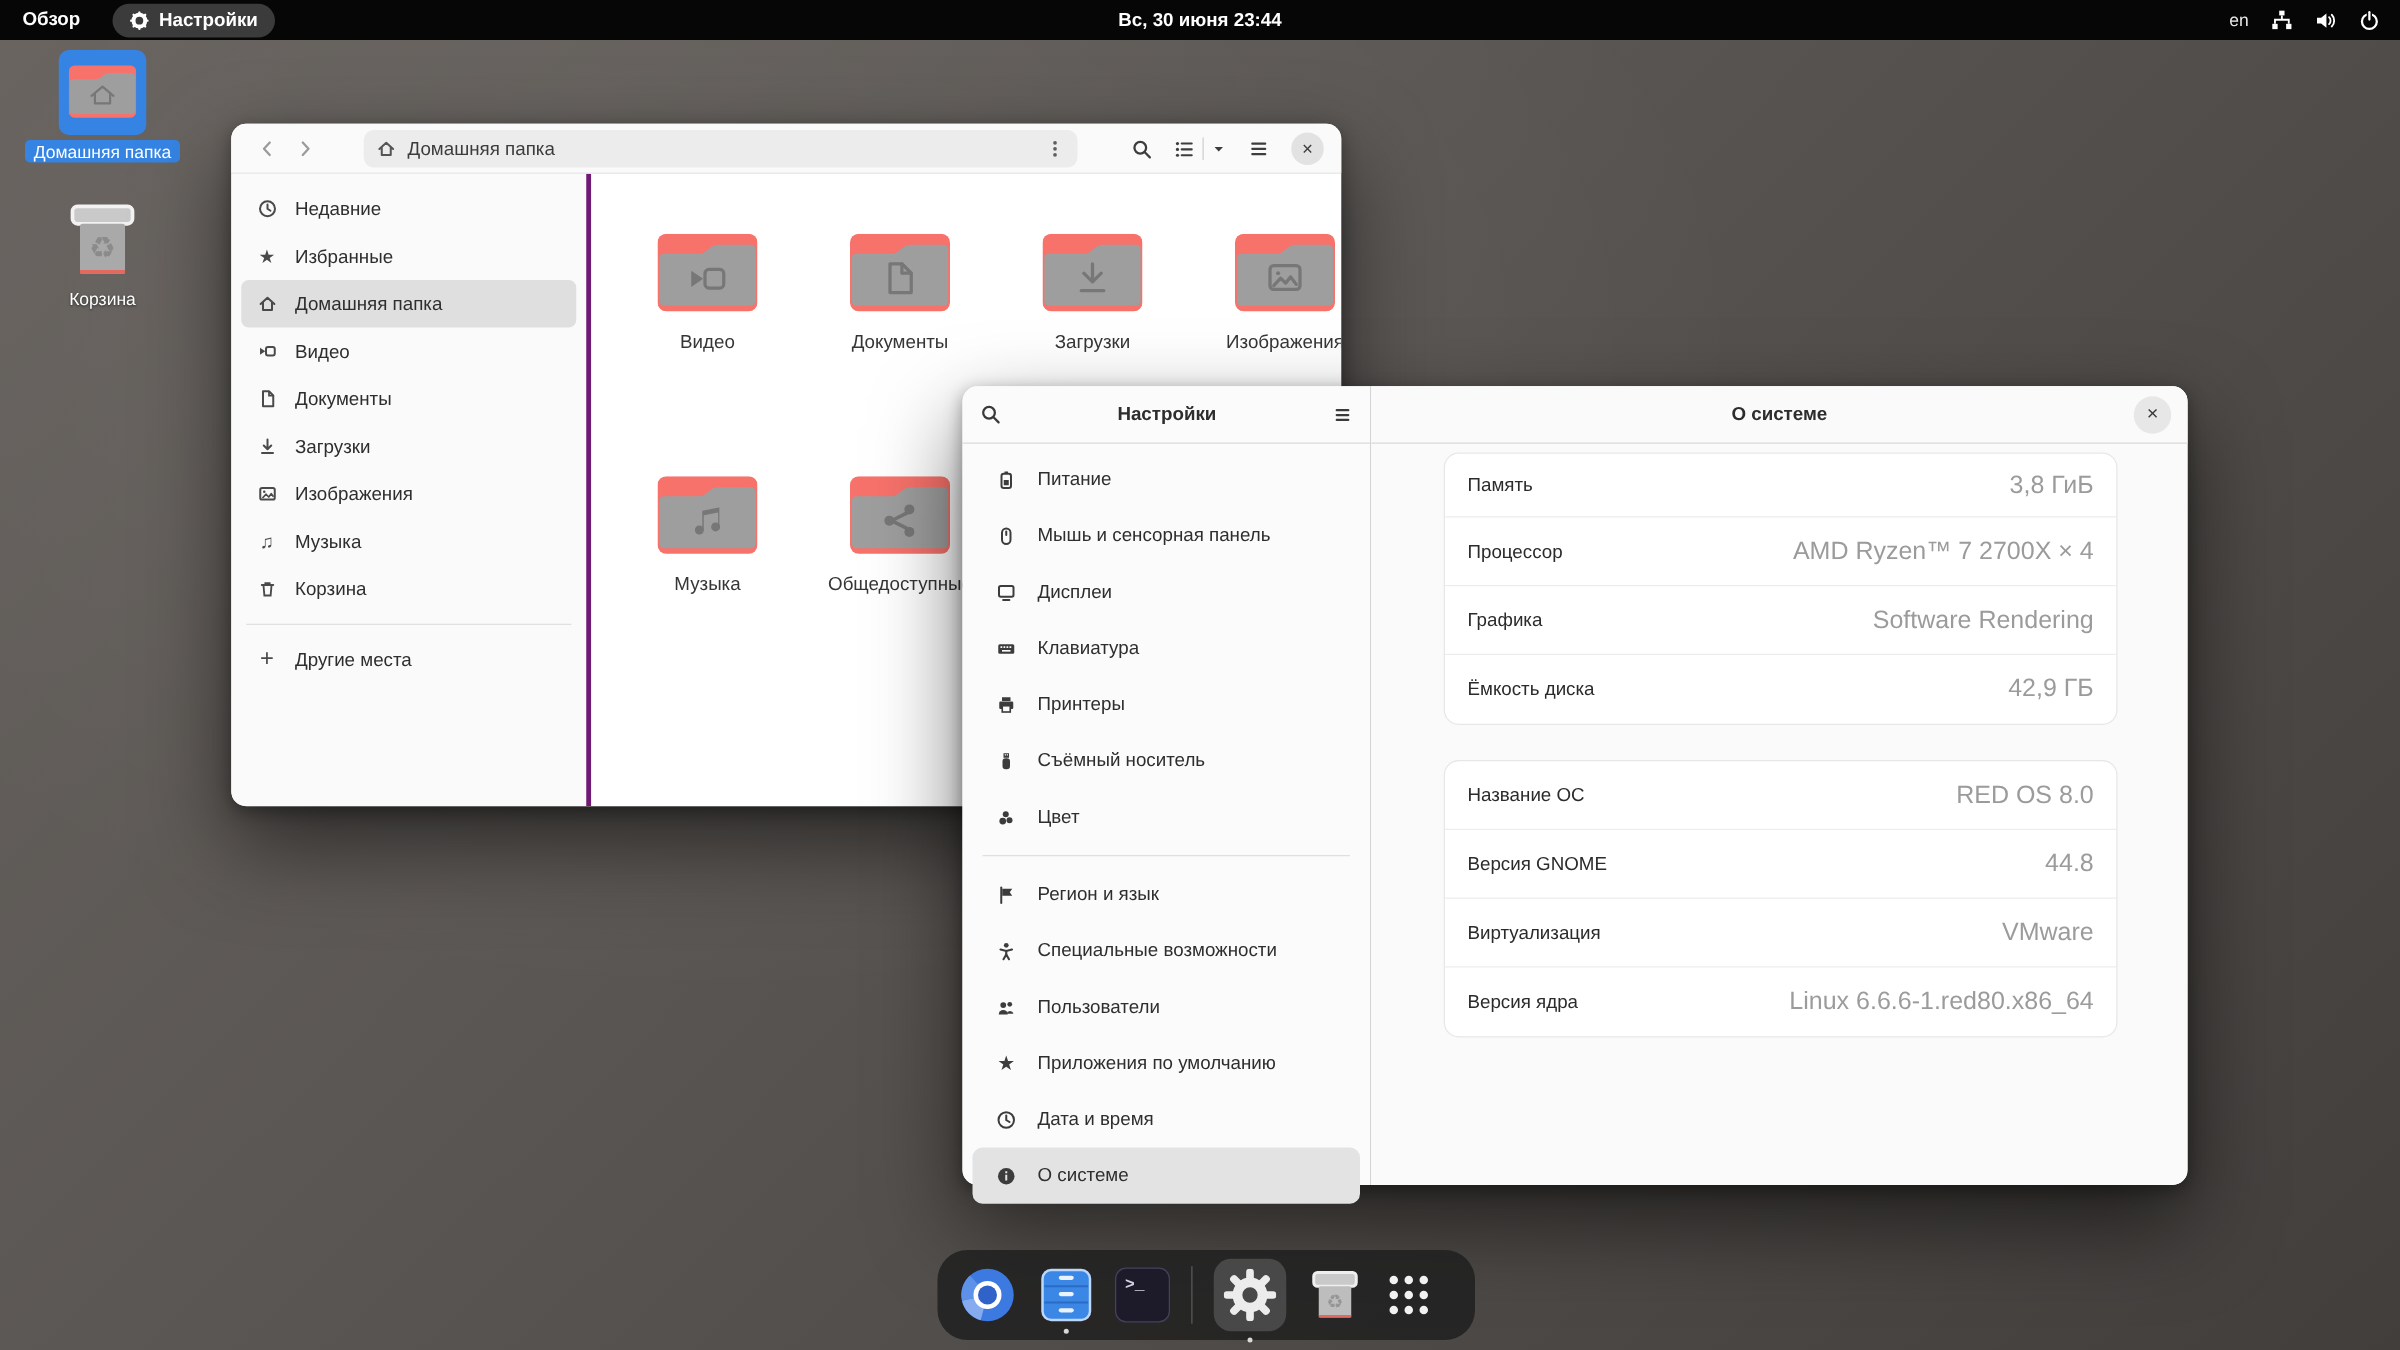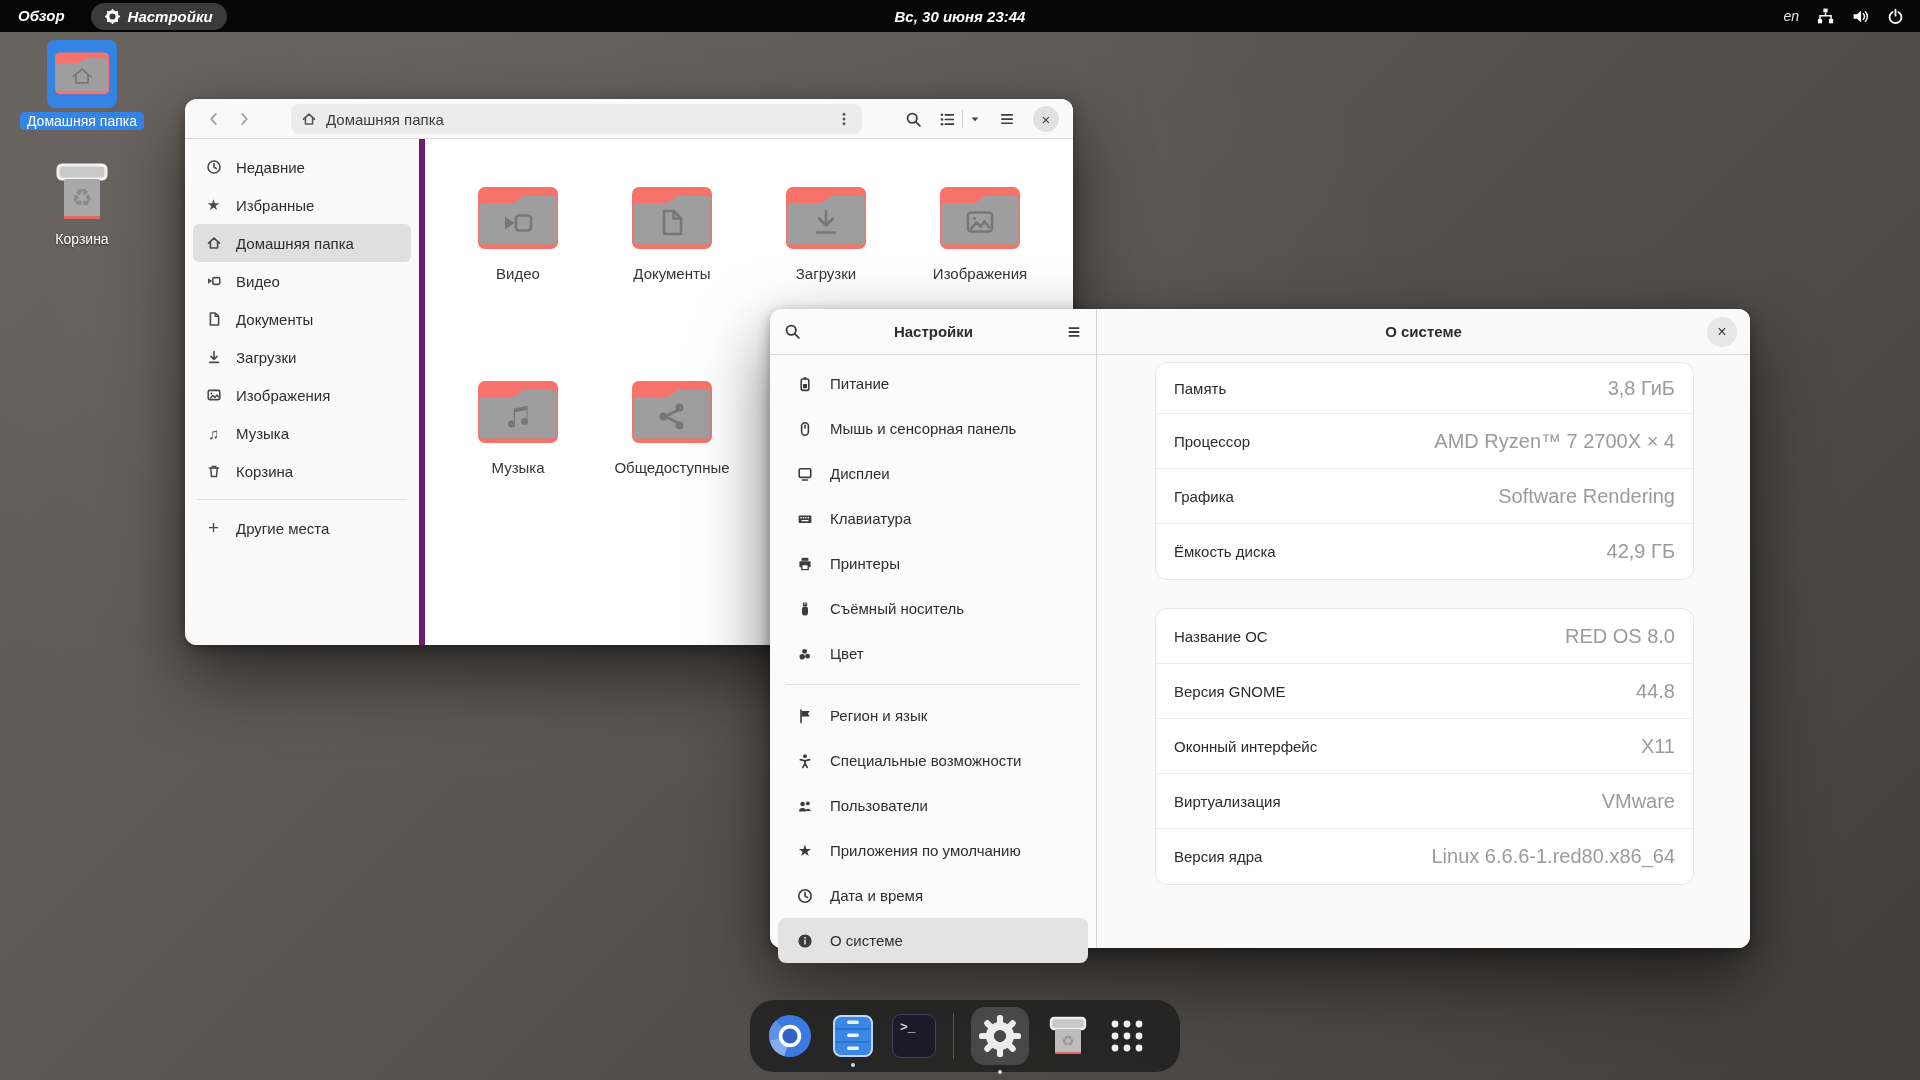--- a/index.html
+++ b/index.html
@@ -7,21 +7,21 @@
   body {
     font-family:"Liberation Sans","DejaVu Sans",sans-serif;
     background:
       radial-gradient(1400px 900px at 30% 25%, rgba(255,255,255,0.06), rgba(0,0,0,0) 60%),
       linear-gradient(135deg,#67625e 0%, #5b5754 38%, #4e4a47 70%, #413e3c 100%);
     position:relative; color:#2e2e2e;
   }
   svg{display:block}
 
   
-  .topbar{position:absolute;left:0;top:0;width:1920px;height:32px;background:#060606;color:#fff;display:flex;align-items:center;z-index:50;font-style:italic;}
+  .topbar{position:absolute;left:0;top:0;width:1920px;height:32px;background:#060606;color:#fff;display:flex;align-items:center;z-index:50;}
   .tb-activities{font-size:15px;font-weight:700;padding:0 18px;height:32px;line-height:32px;border-radius:0;}
   .tb-pill{display:flex;align-items:center;gap:8px;background:#3b3b3b;border-radius:15px;height:27px;padding:0 14px;margin-left:8px;font-size:15px;font-weight:700;color:#fff;}
   .tb-clock{position:absolute;left:0;right:0;text-align:center;font-size:15px;font-weight:700;pointer-events:none;}
   .tb-right{margin-left:auto;display:flex;align-items:center;gap:18px;padding-right:16px;z-index:2;}
   .tb-kbd{font-size:14px;color:#e8e8e8;}
   .tb-ico{width:17px;height:17px;}
 
   
   .dsk{position:absolute;width:120px;display:flex;flex-direction:column;align-items:center;z-index:1;}
   .dsk-home{left:22px;top:40px;}
@@ -42,21 +42,21 @@
   .pathbar{position:absolute;left:106px;top:5px;width:571px;height:30px;background:#ececec;border-radius:8px;display:flex;align-items:center;padding:0 10px;color:#3c3c3c;}
   .pathbar .homeico{color:#555;margin-right:9px;}
   .path-label{font-size:15px;}
   .path-kebab{margin-left:auto;color:#5e5e5e;}
   .hb-right{position:absolute;right:14px;top:5px;display:flex;align-items:center;gap:10px;}
   .iconbtn{width:32px;height:30px;display:flex;align-items:center;justify-content:center;border-radius:6px;color:#3d3d3d;}
   .viewbtn{display:flex;align-items:center;height:30px;border-radius:6px;color:#3d3d3d;}
   .viewbtn .sep{width:1px;height:18px;background:#cfcfcf;margin:0 6px;}
   .closebtn{width:26px;height:26px;border-radius:50%;background:#e2e2e2;display:flex;align-items:center;justify-content:center;font-size:15px;color:#3c3c3c;line-height:1;}
   .files-body{position:absolute;left:0;top:40px;right:0;bottom:0;display:flex;border-radius:0 0 12px 12px;overflow:hidden;}
-  .files-sidebar{width:240px;background:#fafafa;border-right:6px solid #701a75;padding:9px 8px;}
+  .files-sidebar{width:288px;background:#fafafa;border-right:4px solid #701a75;padding:9px 8px;}
   .sbitem{height:38px;display:flex;align-items:center;gap:14px;padding-left:12px;border-radius:6px;font-size:15px;color:#2e2e2e;}
   .sbitem .sbi{width:17px;color:#4a4a4a;display:flex;justify-content:center;font-size:15px;}
   .sbitem.sel{background:#dfdfdf;}
   .sb-divider{height:1px;background:#e0e0e0;margin:9px 4px;}
   .files-main{flex:1;background:#fff;position:relative;}
   .folder-grid{position:absolute;left:16px;top:34px;display:grid;grid-template-columns:repeat(4,154px);row-gap:12px;}
   .fcell{width:154px;height:182px;display:flex;flex-direction:column;align-items:center;padding-top:14px;border-radius:10px;}
   .fcell .flabel{margin-top:14px;font-size:15px;color:#363636;}
 
   
@@ -591,24 +591,20 @@
       <div class="card">
         <div class="crow">
           <span class="cl">Название ОС</span>
           <span class="cv">RED OS 8.0</span>
         </div>
         <div class="crow">
           <span class="cl">Версия GNOME</span>
           <span class="cv">44.8</span>
         </div>
         <div class="crow">
-          <span class="cl">Оконный интерфейс</span>
-          <span class="cv">X11</span>
-        </div>
-        <div class="crow">
           <span class="cl">Виртуализация</span>
           <span class="cv">VMware</span>
         </div>
         <div class="crow">
           <span class="cl">Версия ядра</span>
           <span class="cv">Linux 6.6.6-1.red80.x86_64</span>
         </div>
       </div>
     </div>
   </div>

